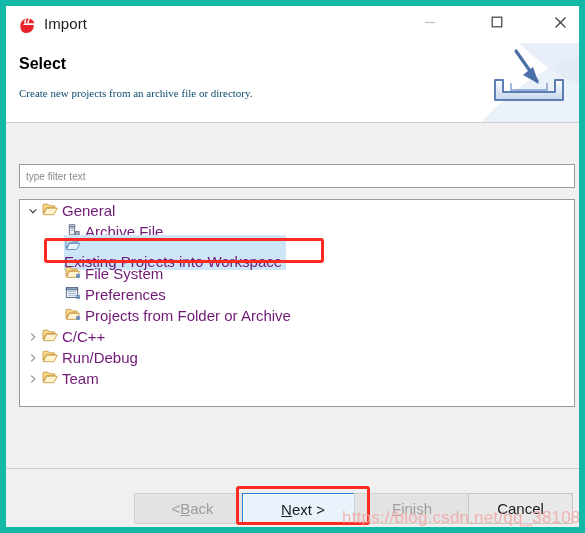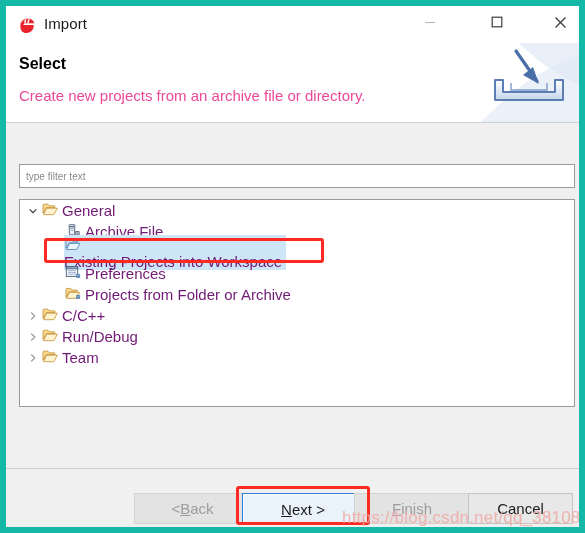--- a/index.html
+++ b/index.html
@@ -69,22 +69,23 @@
   .header-title {
     position: absolute;
     left: 13px; top: 12px;
     font-size: 16px;
     font-weight: bold;
     color: #000000;
   }
   .header-desc {
     position: absolute;
     left: 13px; top: 44px;
-    font-size: 15px;
-    color: #ec4899;
+    font-size: 11px;
+    color: #0c4a6e;
+    font-family: Liberation Serif, serif;
   }
   .header-graphic {
     position: absolute;
     right: 0; top: 0;
     width: 118px; height: 79px;
   }
 
   
   .body-area {
     position: absolute;
@@ -332,20 +333,31 @@
                 <path d="M10.2 1.6 h3 v3" fill="none" stroke="#4b7fae" stroke-width=".9"></path>
               </svg>
             </span>
             <span class="tree-label">Existing Projects into Workspace</span>
           </span>
         </div>
         <div class="tree-row depth1">
           <span class="twisty"></span>
           <span class="sel-wrap"><span class="tree-icon">
               <svg width="16" height="14" viewBox="0 0 16 14">
+                <path d="M1 3.4 A1 1 0 0 1 2 2.4 H5.6 L7 4 H11.4 A1 1 0 0 1 12.4 5 V5.8 H4.2 L1 11.4 Z" fill="#fbd98b" stroke="#c08f33" stroke-width=".8"></path>
+                <path d="M4.4 6.4 H14.6 L11.8 11.9 A1 1 0 0 1 10.9 12.4 H1.5 Z" fill="#fff3d0" stroke="#c08f33" stroke-width=".8"></path>
+                <path d="M11.6 9.4 h3 v3 h-3z" fill="#cfe0f2" stroke="#3f6ea5" stroke-width=".8"></path>
+                <path d="M13.1 10 v1.8 M12.3 11.1 l.8 .9 .8-.9" fill="none" stroke="#3f6ea5" stroke-width=".8"></path>
+              </svg>
+            </span><span class="tree-label">File System</span></span>
+        </div>
+        <div class="tree-row depth1">
+          <span class="twisty"></span>
+          <span class="sel-wrap"><span class="tree-icon">
+              <svg width="16" height="14" viewBox="0 0 16 14">
                 <rect x="1.3" y="1.8" width="11.4" height="9.6" fill="#f4f8fd" stroke="#4a5b75" stroke-width=".9"></rect>
                 <rect x="1.3" y="1.8" width="11.4" height="2" fill="#9fc0e0" stroke="#4a5b75" stroke-width=".9"></rect>
                 <line x1="3" y1="5.6" x2="11" y2="5.6" stroke="#8fa4bf" stroke-width=".8"></line>
                 <line x1="3" y1="7.4" x2="11" y2="7.4" stroke="#8fa4bf" stroke-width=".8"></line>
                 <line x1="3" y1="9.2" x2="11" y2="9.2" stroke="#8fa4bf" stroke-width=".8"></line>
                 <path d="M11.6 9.4 h3 v3 h-3z" fill="#cfe0f2" stroke="#3f6ea5" stroke-width=".8"></path>
                 <path d="M13.1 10 v1.8 M12.3 11.1 l.8 .9 .8-.9" fill="none" stroke="#3f6ea5" stroke-width=".8"></path>
               </svg>
             </span><span class="tree-label">Preferences</span></span>
         </div>

